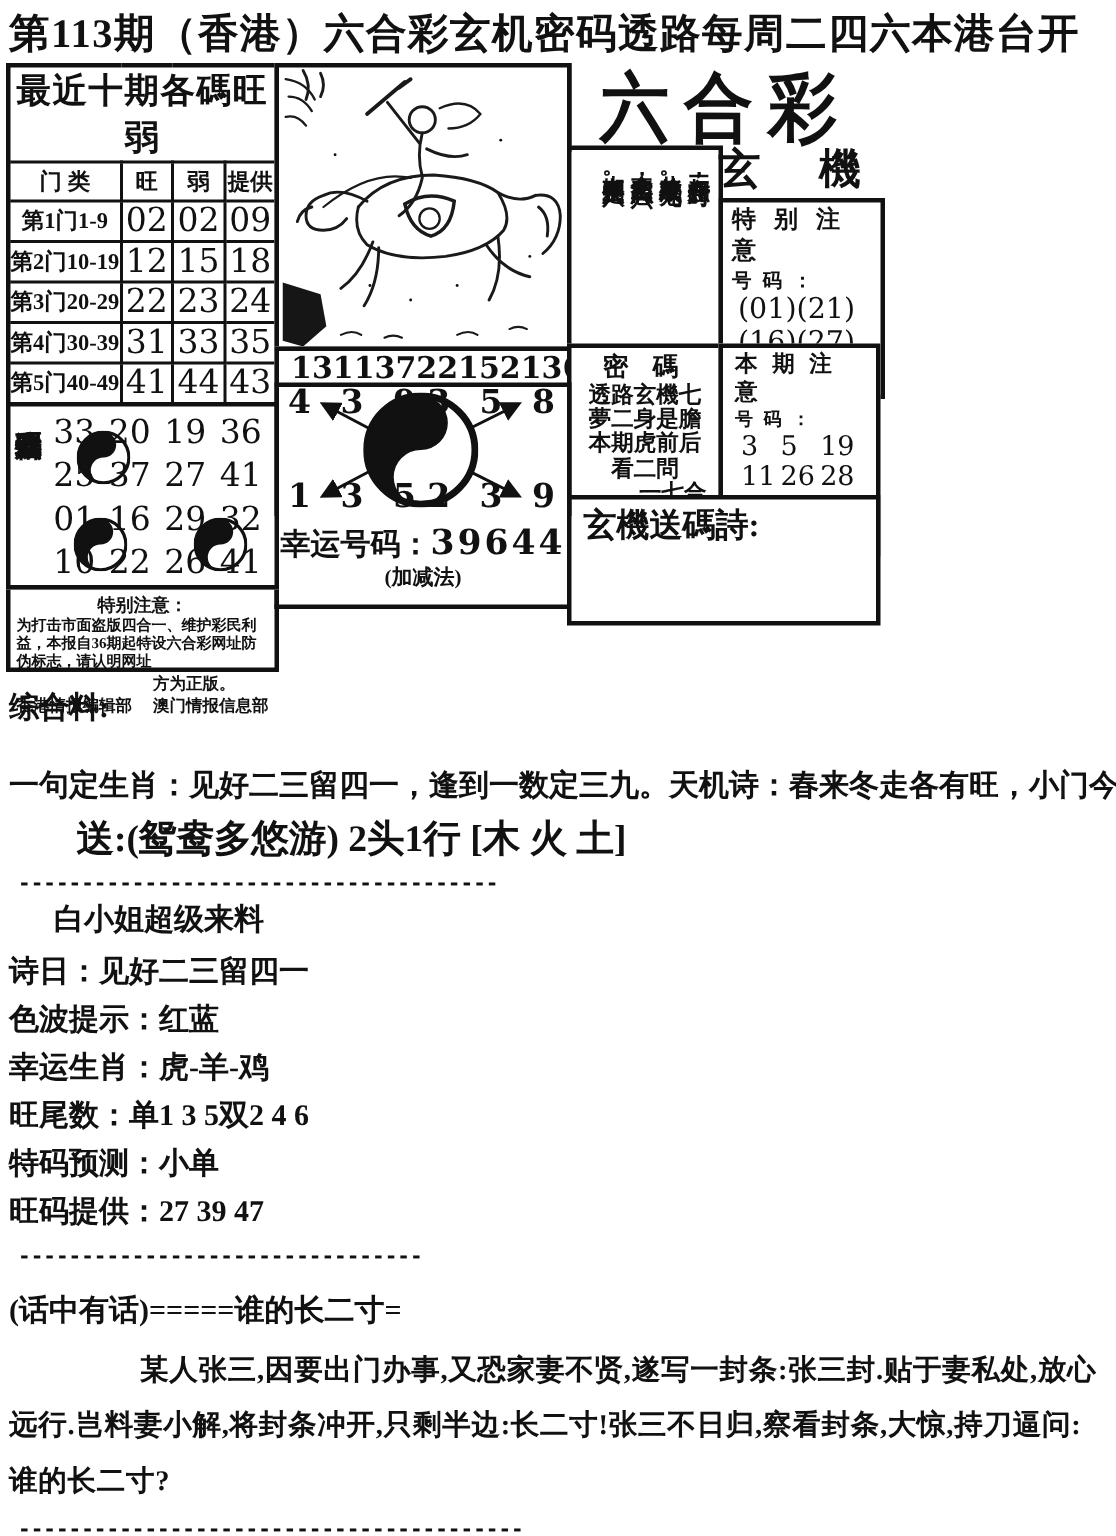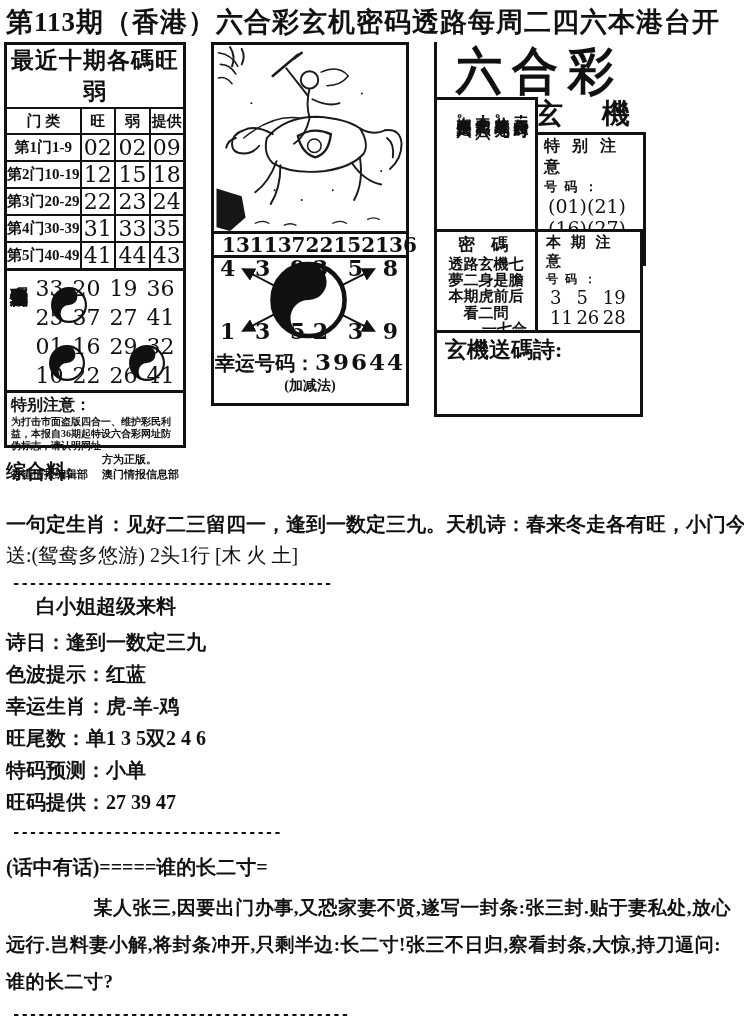--- a/index.html
+++ b/index.html
@@ -11,21 +11,21 @@
   }
   .page { width:744px; height:1024px; padding:2px 4px; }
 
   
   .masthead {
     font-size:27px; font-weight:900; letter-spacing:1px;
     white-space:nowrap; padding:2px 0 2px 2px;
   }
 
   
-  .top-section { display:grid; grid-template-columns:182px 195px 206px; width:585px;gap:28px; }
+  .top-section { display:grid; grid-template-columns:182px 195px 206px; width:585px; }
   .box { border:3px solid #111; background:#fff; }
 
   
   .left-col { display:flex; flex-direction:column; }
   .hotcold { width:100%; border-collapse:collapse; height:187px; }
   .hotcold td { border:2px solid #111; text-align:center; vertical-align:middle; }
   .hotcold .tbl-title { font-size:23px; font-weight:900; letter-spacing:1px; }
   .hotcold .col-h { font-size:15px; font-weight:900; height:26px; }
   .hotcold .cat { font-size:15px; font-weight:900; white-space:nowrap; width:64px; }
   .hotcold .num { font-size:22px; font-family:"DejaVu Serif", serif; width:38px; }
@@ -36,21 +36,21 @@
     font-size:18px; font-weight:900; line-height:1;
     padding:2px 1px 2px 3px; letter-spacing:0px; height:100%;
   }
   .lucky-grid { position:relative; flex:1; display:grid;
     grid-template-columns:repeat(4,1fr); grid-auto-rows:29px;
     align-items:center; padding:3px 4px 0 2px; }
   .lucky-grid span { font-size:22px; font-family:"DejaVu Serif", serif; text-align:center; z-index:2; }
   .yy { position:absolute; z-index:1; }
 
   .notice-box { height:58px; margin-top:-3px; padding:2px 4px; font-weight:700; }
-  .notice-title { font-size:16px; font-weight:900; }
+  .notice-title { font-size:12px; font-weight:900;text-align:center; }
   .notice-body { font-size:10px; line-height:1.2; }
   .notice-foot { display:flex; justify-content:space-between; align-items:flex-end; }
   .notice-foot .sl { font-size:11px; }
   .notice-foot .sr { font-size:11px; text-align:left; }
 
   
   .mid-col { display:flex; flex-direction:column; margin-left:-3px; }
   .horse-box { height:192px; overflow:hidden; }
   .numrow-box { height:27px; margin-top:-3px; display:flex; align-items:center;
     justify-content:space-around; padding:0 8px; font-size:20px; font-weight:900;
@@ -100,21 +100,21 @@
   .at-row { display:flex; justify-content:space-between; width:88%; margin-left:4px;
     font-size:18px; font-family:"DejaVu Serif", serif; line-height:1.1; }
   .codepoem-box { height:87px; margin-top:-3px; padding:2px 8px; }
   .cp-title { font-size:22px; font-weight:900; }
   .cp-line { font-size:17px; font-weight:900; font-style:italic; padding-left:14px; line-height:1.45; letter-spacing:3px; }
 
   
   .bodytext { padding:8px 2px 0 2px; }
   .sec-title { font-size:20px; font-weight:600; margin-top:2px; }
   .summary { font-size:20px; font-weight:700; line-height:1.55; margin-top:24px; white-space:nowrap; }
-  .summary2 { font-size:20px; font-weight:400; margin-top:2px; }
+  .summary2 { font-size:25px; font-weight:700; margin-top:2px;margin-left:45px; }
   .divider { font-family:"DejaVu Sans Mono", monospace; font-size:14px; letter-spacing:0px;
     margin:6px 0 2px 6px; font-weight:700; }
   .madam-title { font-size:20px; font-weight:900; margin:2px 0 6px 30px; }
   .madam-item { font-size:20px; font-weight:600; line-height:1.6; }
   .joke-title { font-size:20px; font-weight:700; margin-top:14px; }
   .joke-body { font-size:19px; font-weight:700; line-height:1.95; text-indent:4.6em;
     margin-top:8px; letter-spacing:0.5px; }
   .last-title { font-size:19px; font-weight:700; margin-top:8px; }
 
   svg { display:block; }
@@ -386,21 +386,21 @@
   </div>
 
   <div class="bodytext">
     <div class="sec-title">综合料:</div>
     <div class="summary">一句定生肖：见好二三留四一，逢到一数定三九。天机诗：春来冬走各有旺，小门今期也不弱。</div>
     <div class="summary2">送:(鸳鸯多悠游) 2头1行 [木 火 土]</div>
 
     <div class="divider">--------------------------------------</div>
 
     <div class="madam-title">白小姐超级来料</div>
-    <div class="madam-item">诗日：逢到一数定三九</div>
+    <div class="madam-item">诗日：见好二三留四一</div>
     <div class="madam-item">色波提示：红蓝</div>
     <div class="madam-item">幸运生肖：虎-羊-鸡</div>
     <div class="madam-item">旺尾数：单1 3 5双2 4 6</div>
     <div class="madam-item">特码预测：小单</div>
     <div class="madam-item">旺码提供：27 39 47</div>
 
     <div class="divider">--------------------------------</div>
 
     <div class="joke-title">(话中有话)=====谁的长二寸=</div>
     <div class="joke-body">某人张三,因要出门办事,又恐家妻不贤,遂写一封条:张三封.贴于妻私处,放心远行.岂料妻小解,将封条冲开,只剩半边:长二寸!张三不日归,察看封条,大惊,持刀逼问:谁的长二寸?</div>

